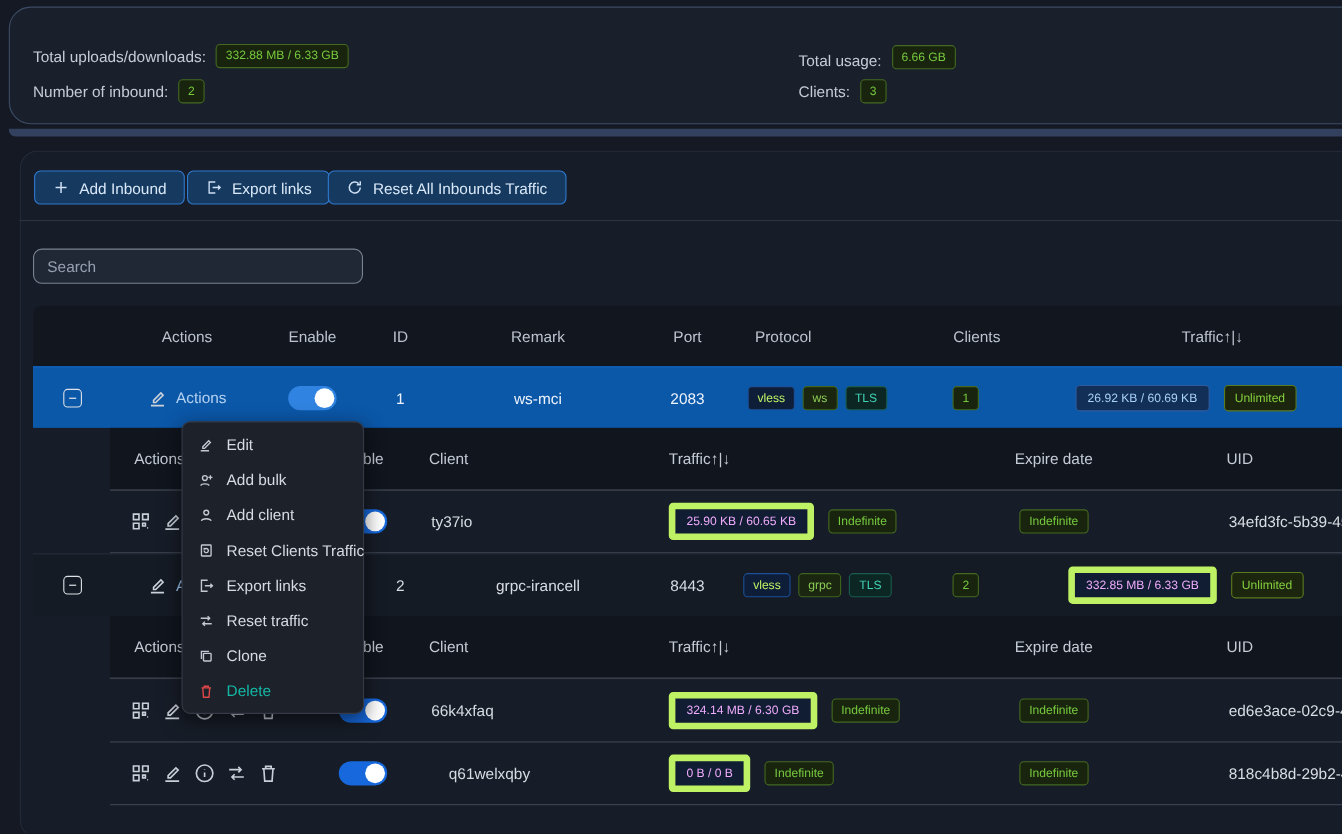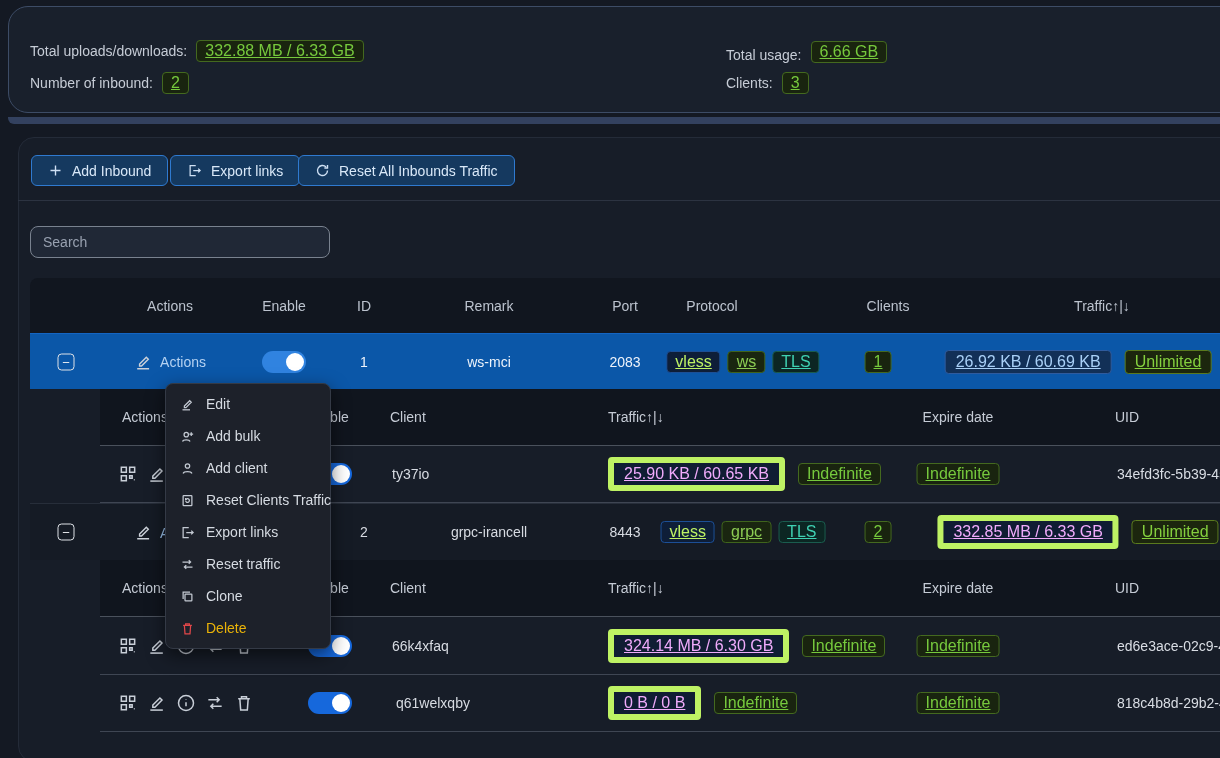--- a/index.html
+++ b/index.html
@@ -9,21 +9,21 @@
   
   .top-card { position:absolute; left:8px; top:6px; width:1270px; height:107px; background:#19202c; border:1px solid #3d4c66; border-radius:20px; }
   .top-card-glow { position:absolute; left:8px; top:117px; width:1212px; height:7px; background:#33415f; border-radius:0 0 0 6px; }
   .main-card { position:absolute; left:18px; top:137px; width:1260px; height:625px; background:#171d28; border:1px solid #242b38; border-radius:16px; }
 
   
   .stat-row { position:absolute; display:flex; align-items:center; gap:9px; height:24px; }
   .stat-label { color:#c6ccd6; }
 
   
-  .badge { display:inline-block; font-size:16px; line-height:16px; padding:2px 8px; border-radius:4px; white-space:nowrap;text-decoration:underline; }
+  .badge { display:inline-block; font-size:11px; line-height:16px; padding:2px 8px; border-radius:4px; white-space:nowrap; }
   .badge-green  { color:#76c93d; background:#19240f; border:1px solid #44691f; }
   .badge-blue   { color:#f0abfc; background:#101d33; border:6px solid #bef264; padding:3px 10px; }
   .badge-blue-sel { color:#a9d0f7; background:#123057; border:1px solid #2f5b9e; padding:3px 10px; }
   .badge-unlimited { color:#84cf3e; background:#1c260e; border:1px solid #5a7a1e; padding:3px 9px; }
   .badge-vless { color:#bef264; background:#0e1e38; border:1px solid #1c4f96; }
   .badge-ws    { color:#8ccc53; background:#1a2610; border:1px solid #3f641c; }
   .badge-tls   { color:#3fd1b2; background:#0c2623; border:1px solid #1a5c4e; }
 
   
   .btn { position:absolute; top:155px; height:31px; display:inline-flex; align-items:center; gap:9px; padding:0 16px; background:#15395f; border:1px solid #2f7ad0; border-radius:6px; color:#d9e8f8; font-size:14px; cursor:pointer; }
@@ -59,21 +59,21 @@
 
   .icon-strip { display:inline-flex; align-items:center; gap:9px; }
   .icon-strip svg { stroke:#c9cfd8; cursor:pointer; }
 
   .uid { color:#d9dde4; }
 
   
   .menu { position:absolute; left:165px; top:383px; width:166px; background:#1d212a; border:1px solid #343a46; border-radius:8px; padding:4px 0; box-shadow:0 6px 18px rgba(0,0,0,.55); z-index:50; }
   .menu-item { height:32px; display:flex; align-items:center; gap:11px; padding:0 14px; color:#d6dbe2; font-size:14px; cursor:pointer; white-space:nowrap; }
   .menu-item svg { stroke:#c3c9d2; flex:0 0 auto; }
-  .menu-item.danger, .menu-item.danger .menu-label { color:#eab308; }
+  .menu-item.danger, .menu-item.danger .menu-label { color:#14b8a6; }
   .menu-item.danger svg { stroke:#e04749; }
 </style>
 </head>
 <body>
 
 <div class="screen">
 
   <div class="top-card"></div>
   <div class="top-card-glow"></div>
 
@@ -297,21 +297,21 @@
           <path d="M20 16H7M10 13l-3 3 3 3"></path>
         </svg>
       <svg width="20" height="20" viewBox="0 0 24 24" fill="none" stroke-width="1.8">
           <path d="M5 7h14M9 7V4.5h6V7"></path>
           <path d="M7 7l1 13.5h8L17 7"></path>
         </svg>
     </div>
     <div class="cell-c" style="left:230px;">
         <div class="toggle"></div>
       </div>
-    <span class="cell-l" style="left:296px;">q61welxqby</span>
+    <span class="cell-l" style="left:308px;">q61welxqby</span>
     <div class="cell-l group-wide" style="left:508px;">
       <span class="badge badge-blue">0 B / 0 B</span>
       <span class="badge badge-green">Indefinite</span>
     </div>
     <span class="cell-c badge badge-green" style="left:858px;">Indefinite</span>
     <span class="cell-l uid" style="left:1017px;">818c4b8d-29b2-4</span>
   </div>
 
   <div class="menu">
     <div class="menu-item">

